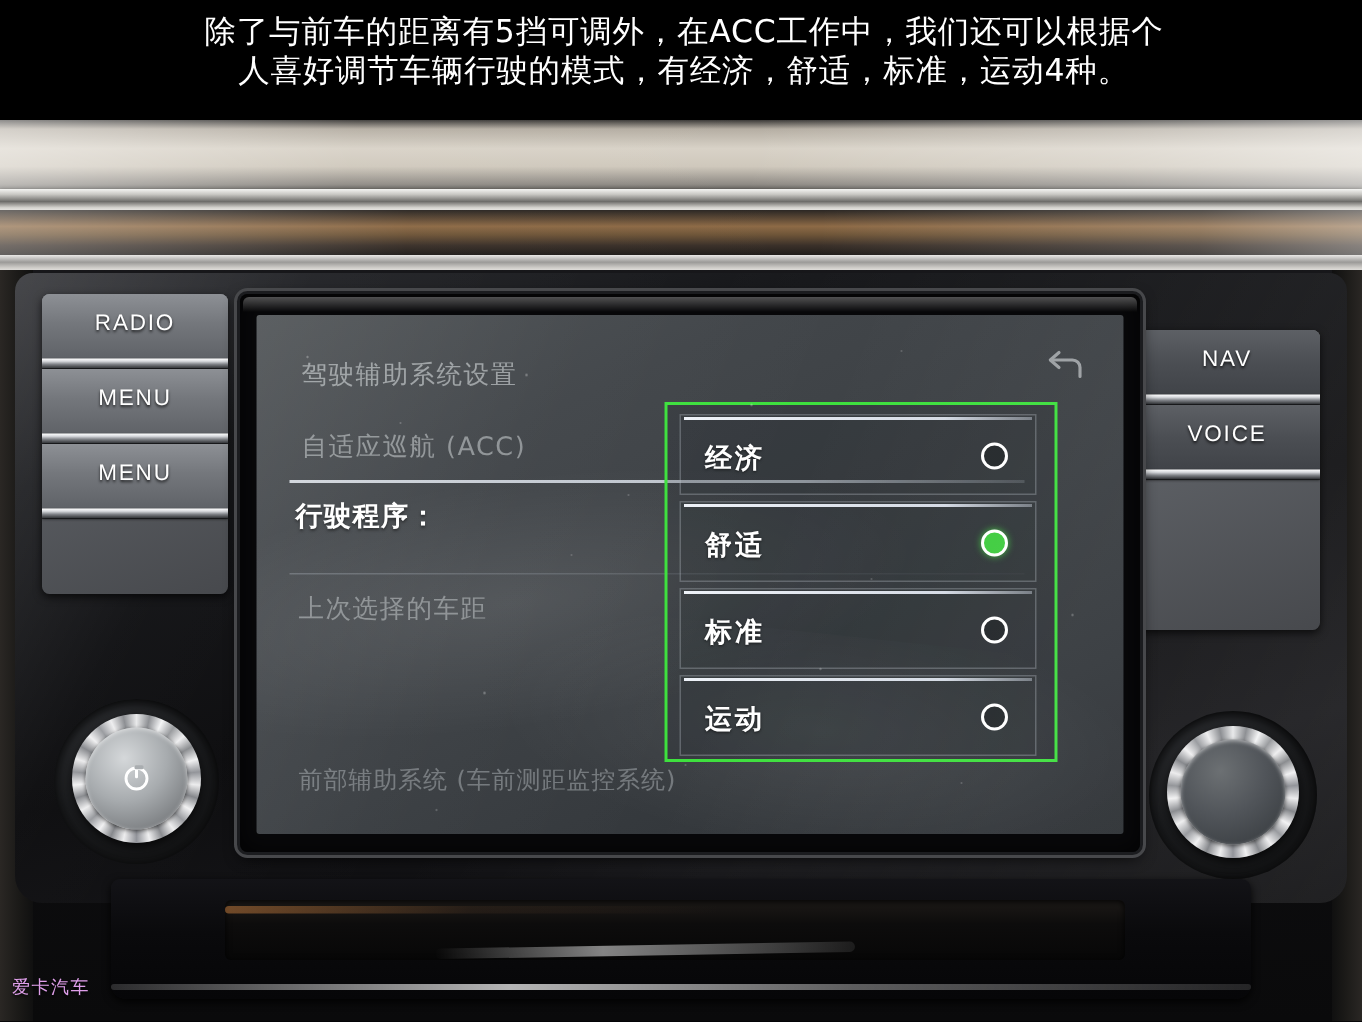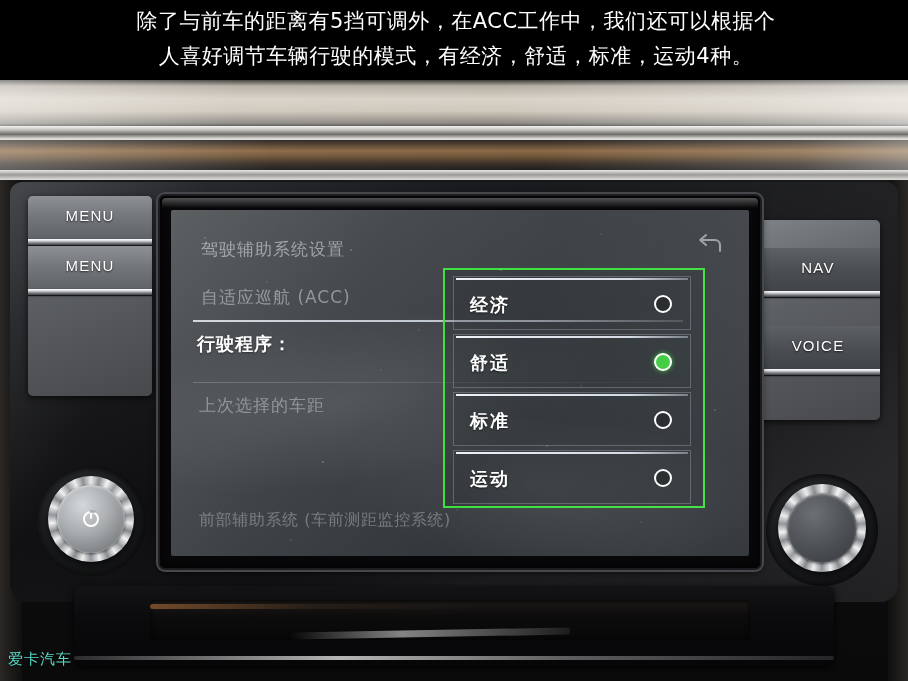--- a/index.html
+++ b/index.html
@@ -136,21 +136,21 @@
 
   
   .btnbank{position:absolute;width:124px;
         background:linear-gradient(160deg,#7e8186 0%,#5c5f64 40%,#47494d 100%);
         border-radius:5px;box-shadow:0 2px 6px rgba(0,0,0,.7);overflow:hidden;}
   .btnbank.left{left:28px;top:196px;height:200px;}
   .btnbank.right{right:28px;top:220px;height:200px;}
   .hbtn{position:relative;width:124px;height:50px;
         background:linear-gradient(180deg,#8d9095 0%,#74777c 40%,#5a5d62 100%);
         border-bottom:1px solid #2b2d30;box-sizing:border-box;}
-  .btnbank.right .hbtn{background:linear-gradient(180deg,#5d6065 0%,#4b4e53 45%,#3d4045 100%);margin-top:28px;}
+  .btnbank.right .hbtn{background:linear-gradient(180deg,#5d6065 0%,#4b4e53 45%,#3d4045 100%);}
   .hbtn:after{content:"";position:absolute;left:0;bottom:0;width:124px;height:6px;
         background:linear-gradient(180deg,#ffffff 0%,#d8dade 30%,#7e8186 65%,#3c3e41 100%);
         box-shadow:0 1px 2px rgba(0,0,0,.7);}
   .hbtn-label{position:absolute;left:0;top:11px;width:124px;text-align:center;
         font-size:15px;color:#ffffff;letter-spacing:1.2px;font-weight:400;
         text-shadow:0 1px 2px rgba(0,0,0,.75);
         font-family:"Liberation Sans","DejaVu Sans",sans-serif;}
 
   
   .knob-well{position:absolute;border-radius:50%;
@@ -183,47 +183,50 @@
   .tray-glare{position:absolute;left:150px;top:604px;width:330px;height:5px;
         background:linear-gradient(90deg,rgba(190,120,60,.55),rgba(120,80,50,.15),rgba(0,0,0,0));
         border-radius:3px;}
   .tray-chrome{position:absolute;left:74px;top:656px;width:760px;height:4px;
         background:linear-gradient(90deg,rgba(255,255,255,.15),rgba(255,255,255,.7) 35%,
                    rgba(255,255,255,.35) 65%,rgba(255,255,255,.12));border-radius:2px;}
   .tray-streak{position:absolute;left:290px;top:630px;width:280px;height:7px;
         background:linear-gradient(90deg,rgba(255,255,255,0),rgba(255,255,255,.5) 40%,rgba(255,255,255,.08));
         border-radius:4px;transform:rotate(-1deg);}
 
-  .watermark{position:absolute;left:8px;top:650px;font-size:15px;color:#5eead4;
+  .watermark{position:absolute;left:8px;top:650px;font-size:12px;color:#f0abfc;
         opacity:.92;letter-spacing:1px;z-index:50;
         font-family:"DejaVu Sans","Liberation Sans",sans-serif;
         text-shadow:0 1px 2px rgba(0,0,0,.9);}
 </style>
 </head>
 <body>
 
 <div id="stage">
 
   <div class="caption">
     <div class="caption-text">除了与前车的距离有5挡可调外，在ACC工作中，我们还可以根据个</div>
-    <div class="caption-text" style="top:39px;">人喜好调节车辆行驶的模式，有经济，舒适，标准，运动4种。</div>
+    <div class="caption-text" style="top:30px;">人喜好调节车辆行驶的模式，有经济，舒适，标准，运动4种。</div>
   </div>
 
   <div class="dash-top"></div>
   <div class="chrome-strip"></div>
   <div class="wood-strip"></div>
   <div class="chrome-strip2"></div>
 
   <div class="console"></div>
   <div class="console-side-l"></div>
   <div class="console-side-r"></div>
   <div class="bezel-plate"></div>
   <div class="bezel-gloss"></div>
 
   <div class="btnbank left">
+    <div class="hbtn">
+      <span class="hbtn-label">RADIO</span>
+    </div>
     <div class="hbtn">
       <span class="hbtn-label">MENU</span>
     </div>
     <div class="hbtn">
       <span class="hbtn-label">MENU</span>
     </div>
   </div>
 
   <div class="btnbank right">
     <div class="hbtn">

